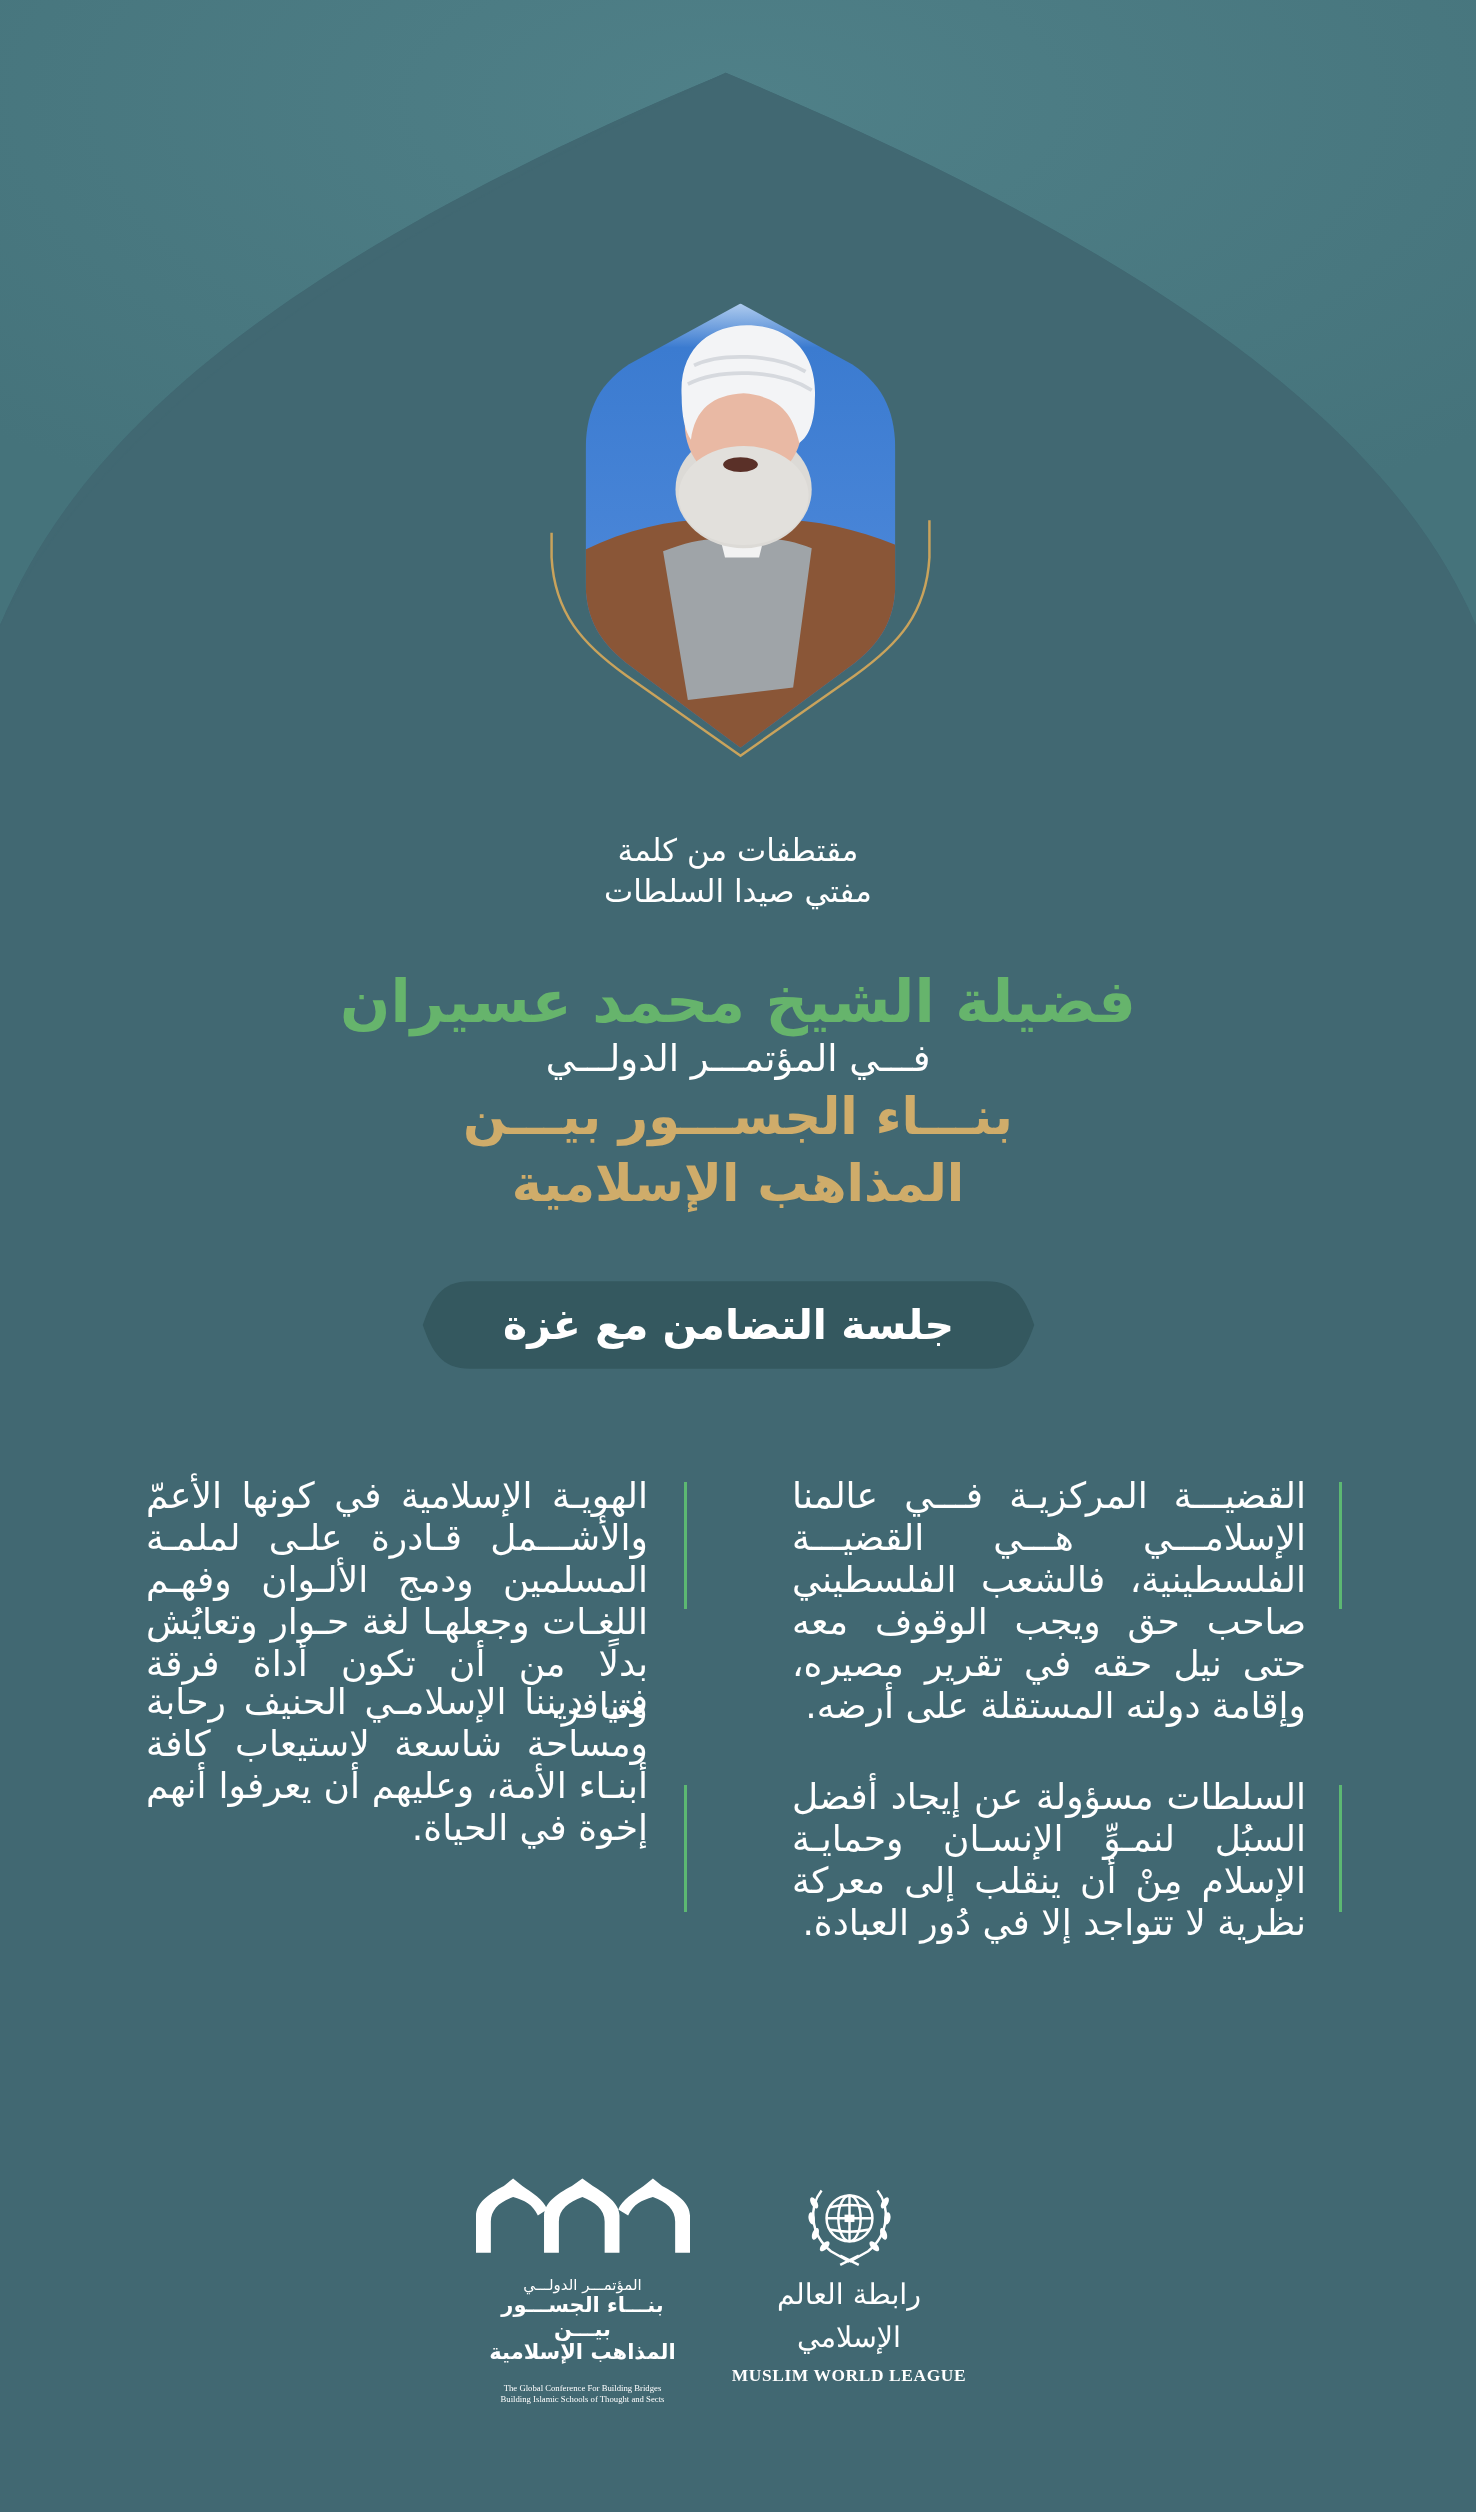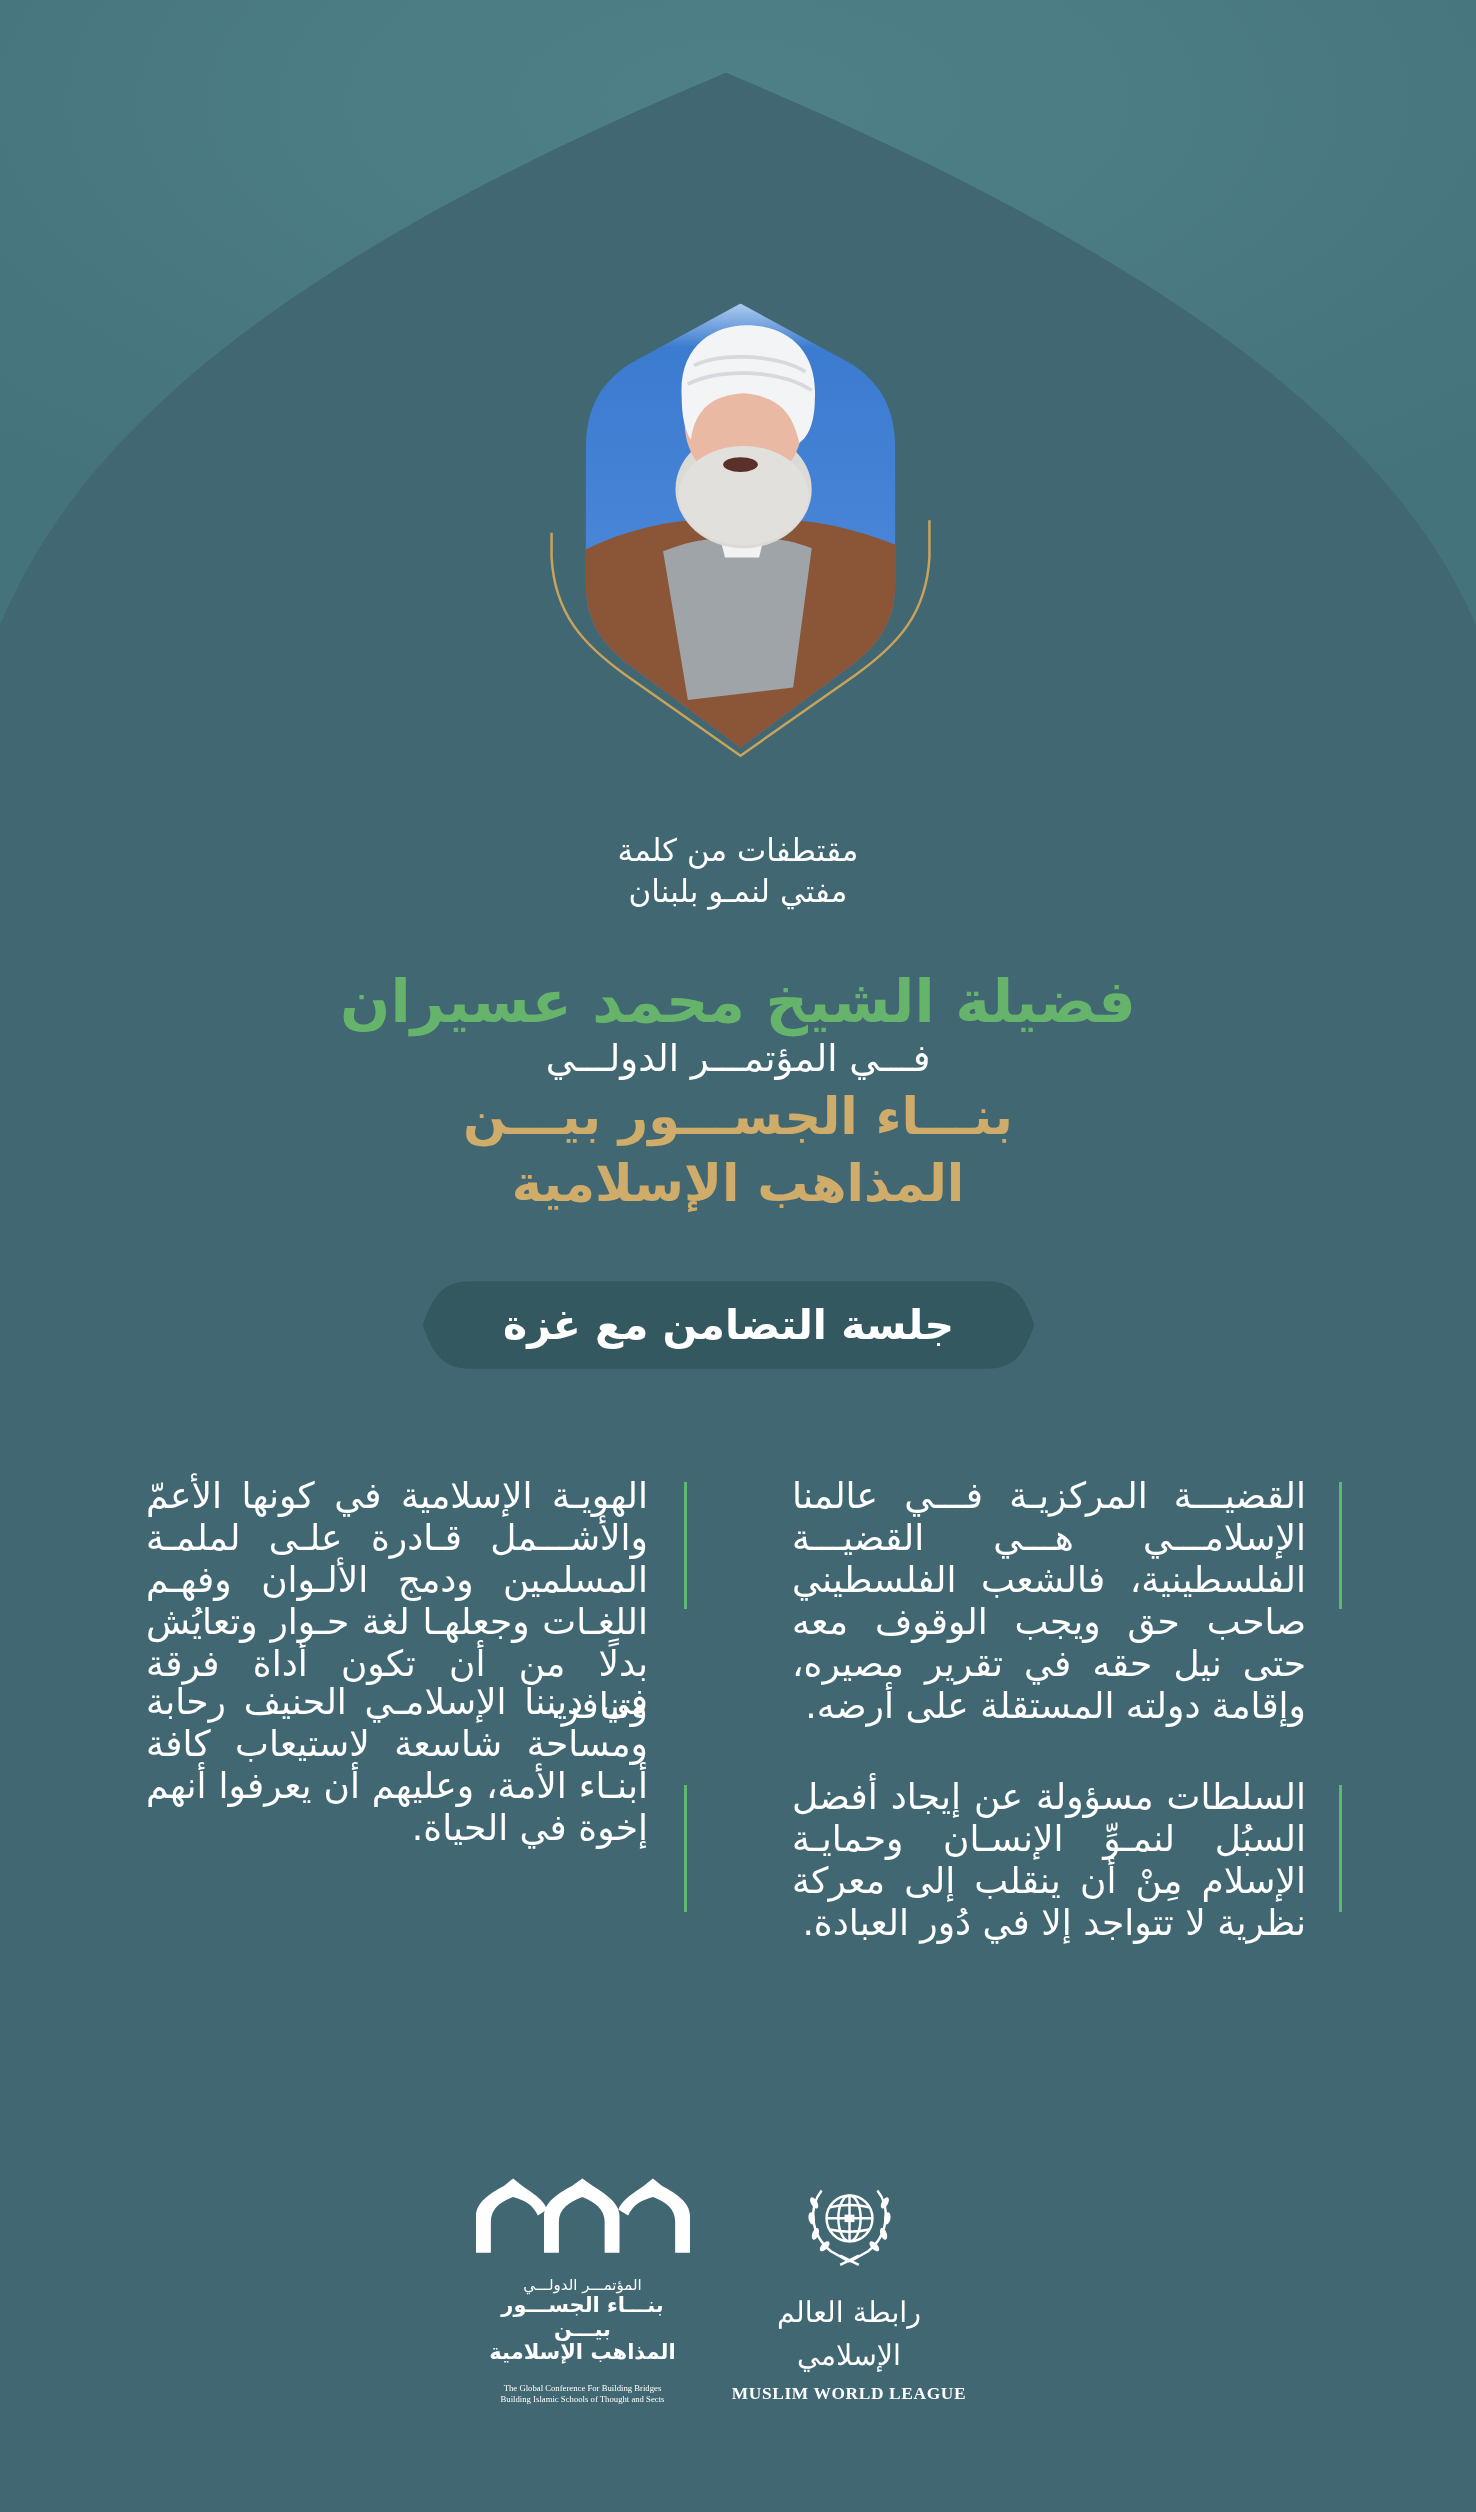--- a/index.html
+++ b/index.html
@@ -76,21 +76,21 @@
     <path d="M240,170 C235,90 290,55 345,55 C410,55 460,95 455,175 C455,210 445,235 430,245 C420,200 400,170 340,165 C290,168 262,190 255,240 C245,225 240,200 240,170 Z" fill="#f3f4f6"></path>
     <path d="M260,120 C300,100 390,100 440,130" fill="none" stroke="#d6d9de" stroke-width="6"></path>
     <path d="M250,150 C300,125 395,125 450,160" fill="none" stroke="#d6d9de" stroke-width="6"></path>
   </g>
 
   <path d="M30,390 L30,430 C35,520 80,570 150,620 L335,750 L520,620 C590,570 635,520 640,430 L640,370" fill="none" stroke="#c9a35c" stroke-width="4"></path>
 </svg>
 
 <div class="abs center-text intro">
   <div>مقتطفات من كلمة</div>
-  <div>مفتي لنمـو بلبنان</div>
+  <div>مفتي صيدا السلطات</div>
 </div>
 
 <div class="abs center-text name">فضيلة الشيخ محمد عسيران</div>
 
 <div class="abs center-text conf-pre">فـــي المؤتمـــر الدولـــي</div>
 
 <div class="abs center-text conf-title">
   <div>بنـــاء الجســـور بيـــن</div>
   <div>المذاهب الإسلامية</div>
 </div>
@@ -145,16 +145,16 @@
       <ellipse cx="18" cy="40" rx="5" ry="10" transform="rotate(-30 18 40)"></ellipse>
       <ellipse cx="14" cy="65" rx="5" ry="10" transform="rotate(-10 14 65)"></ellipse>
       <ellipse cx="20" cy="90" rx="5" ry="10" transform="rotate(20 20 90)"></ellipse>
       <ellipse cx="35" cy="110" rx="5" ry="10" transform="rotate(45 35 110)"></ellipse>
       <ellipse cx="132" cy="40" rx="5" ry="10" transform="rotate(30 132 40)"></ellipse>
       <ellipse cx="136" cy="65" rx="5" ry="10" transform="rotate(10 136 65)"></ellipse>
       <ellipse cx="130" cy="90" rx="5" ry="10" transform="rotate(-20 130 90)"></ellipse>
       <ellipse cx="115" cy="110" rx="5" ry="10" transform="rotate(-45 115 110)"></ellipse>
     </g>
   </svg>
-  <div class="logo-text-ar" style="font-family:'DejaVu Serif', serif; font-size:28.5px; line-height:43px; margin-top:23px;">رابطة العالم الإسلامي</div>
+  <div class="logo-text-ar" style="font-family:'DejaVu Serif', serif; font-size:28.5px; line-height:43px; margin-top:5px;">رابطة العالم الإسلامي</div>
   <div class="logo-en" style="font-size:17.4px; font-weight:bold; letter-spacing:0.6px; line-height:25px; margin-top:3.7px;">MUSLIM WORLD LEAGUE</div>
 </div>
 
 
 </body></html>

